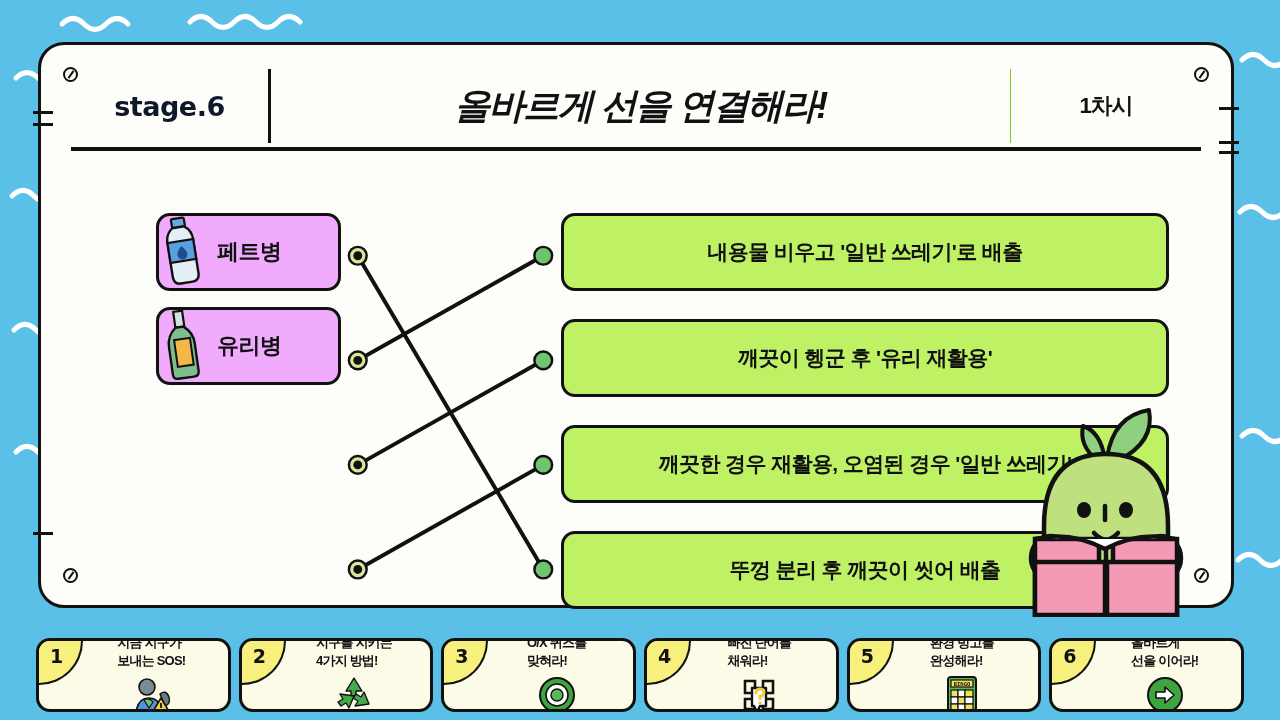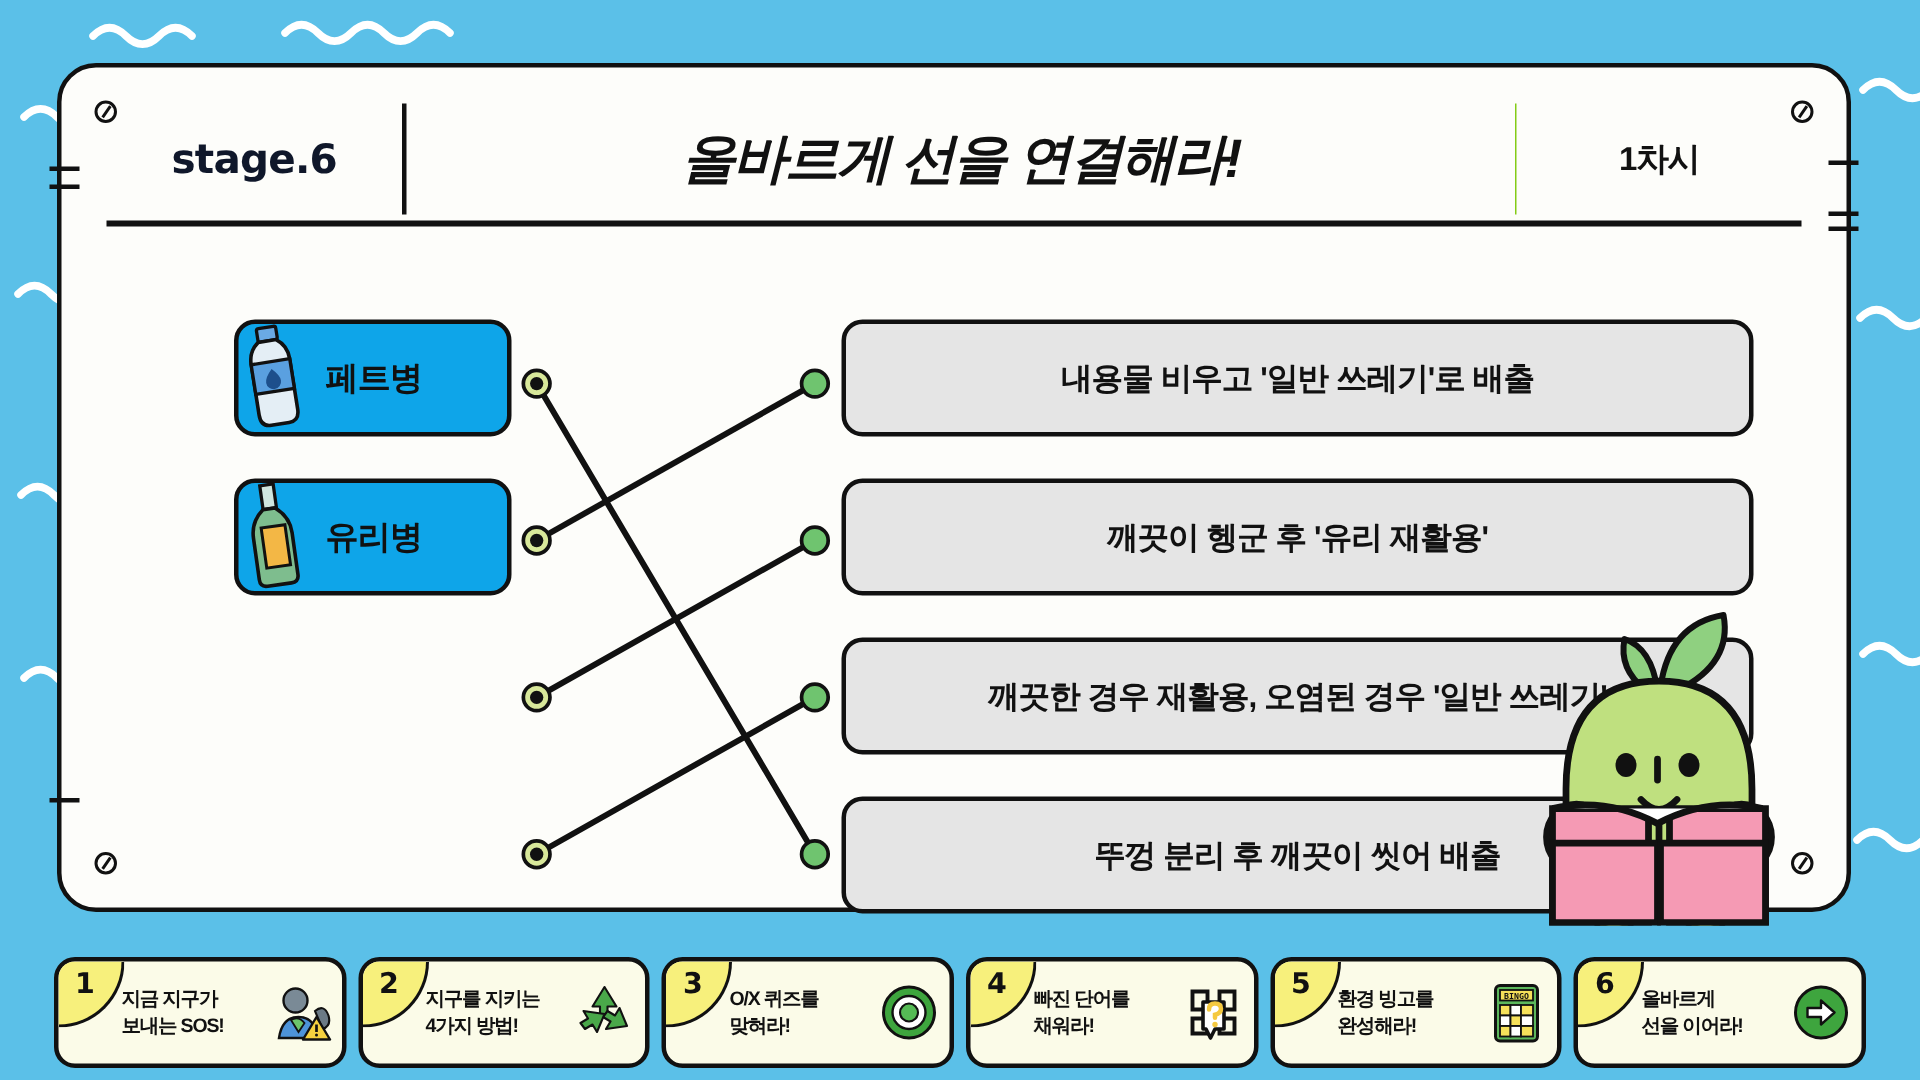--- a/index.html
+++ b/index.html
@@ -114,24 +114,24 @@
   }
 
   .left-col {
     position: absolute;
     left: 115px; top: 50px;
     width: 185px;
   }
   .item-card {
     position: relative;
     height: 78px;
-    background: #0ea5e9;
+    background: #f0abfc;
     border: 3px solid #111;
     border-radius: 14px;
-    margin-bottom: 28px;
+    margin-bottom: 16px;
     display: flex;
     align-items: center;
     padding-left: 58px;
   }
   .item-label {
     font-size: 22px;
     font-weight: 700;
     color: #111;
     letter-spacing: -0.5px;
   }
@@ -142,21 +142,21 @@
     width: 62px; height: 74px;
   }
 
   .right-col {
     position: absolute;
     left: 520px; top: 50px;
     width: 608px;
   }
   .answer-card {
     height: 78px;
-    background: #e5e5e5;
+    background: #bef264;
     border: 3px solid #111;
     border-radius: 14px;
     margin-bottom: 28px;
     display: flex;
     align-items: center;
     justify-content: center;
     padding: 0 14px;
   }
   .answer-text {
     font-size: 21px;
@@ -212,20 +212,21 @@
     color: #111;
     font-family: "DejaVu Sans", sans-serif;
   }
   .tab-body {
     display: flex;
     align-items: center;
     width: 100%;
     padding-left: 42px;
     padding-right: 6px;
     gap: 4px;
+    flex-direction: column;
   }
   .tab-text {
     flex: 1;
     font-size: 13px;
     font-weight: 900;
     color: #111;
     line-height: 1.35;
     letter-spacing: -0.8px;
   }
   .tab-icon { width: 42px; height: 42px; flex-shrink: 0; }

